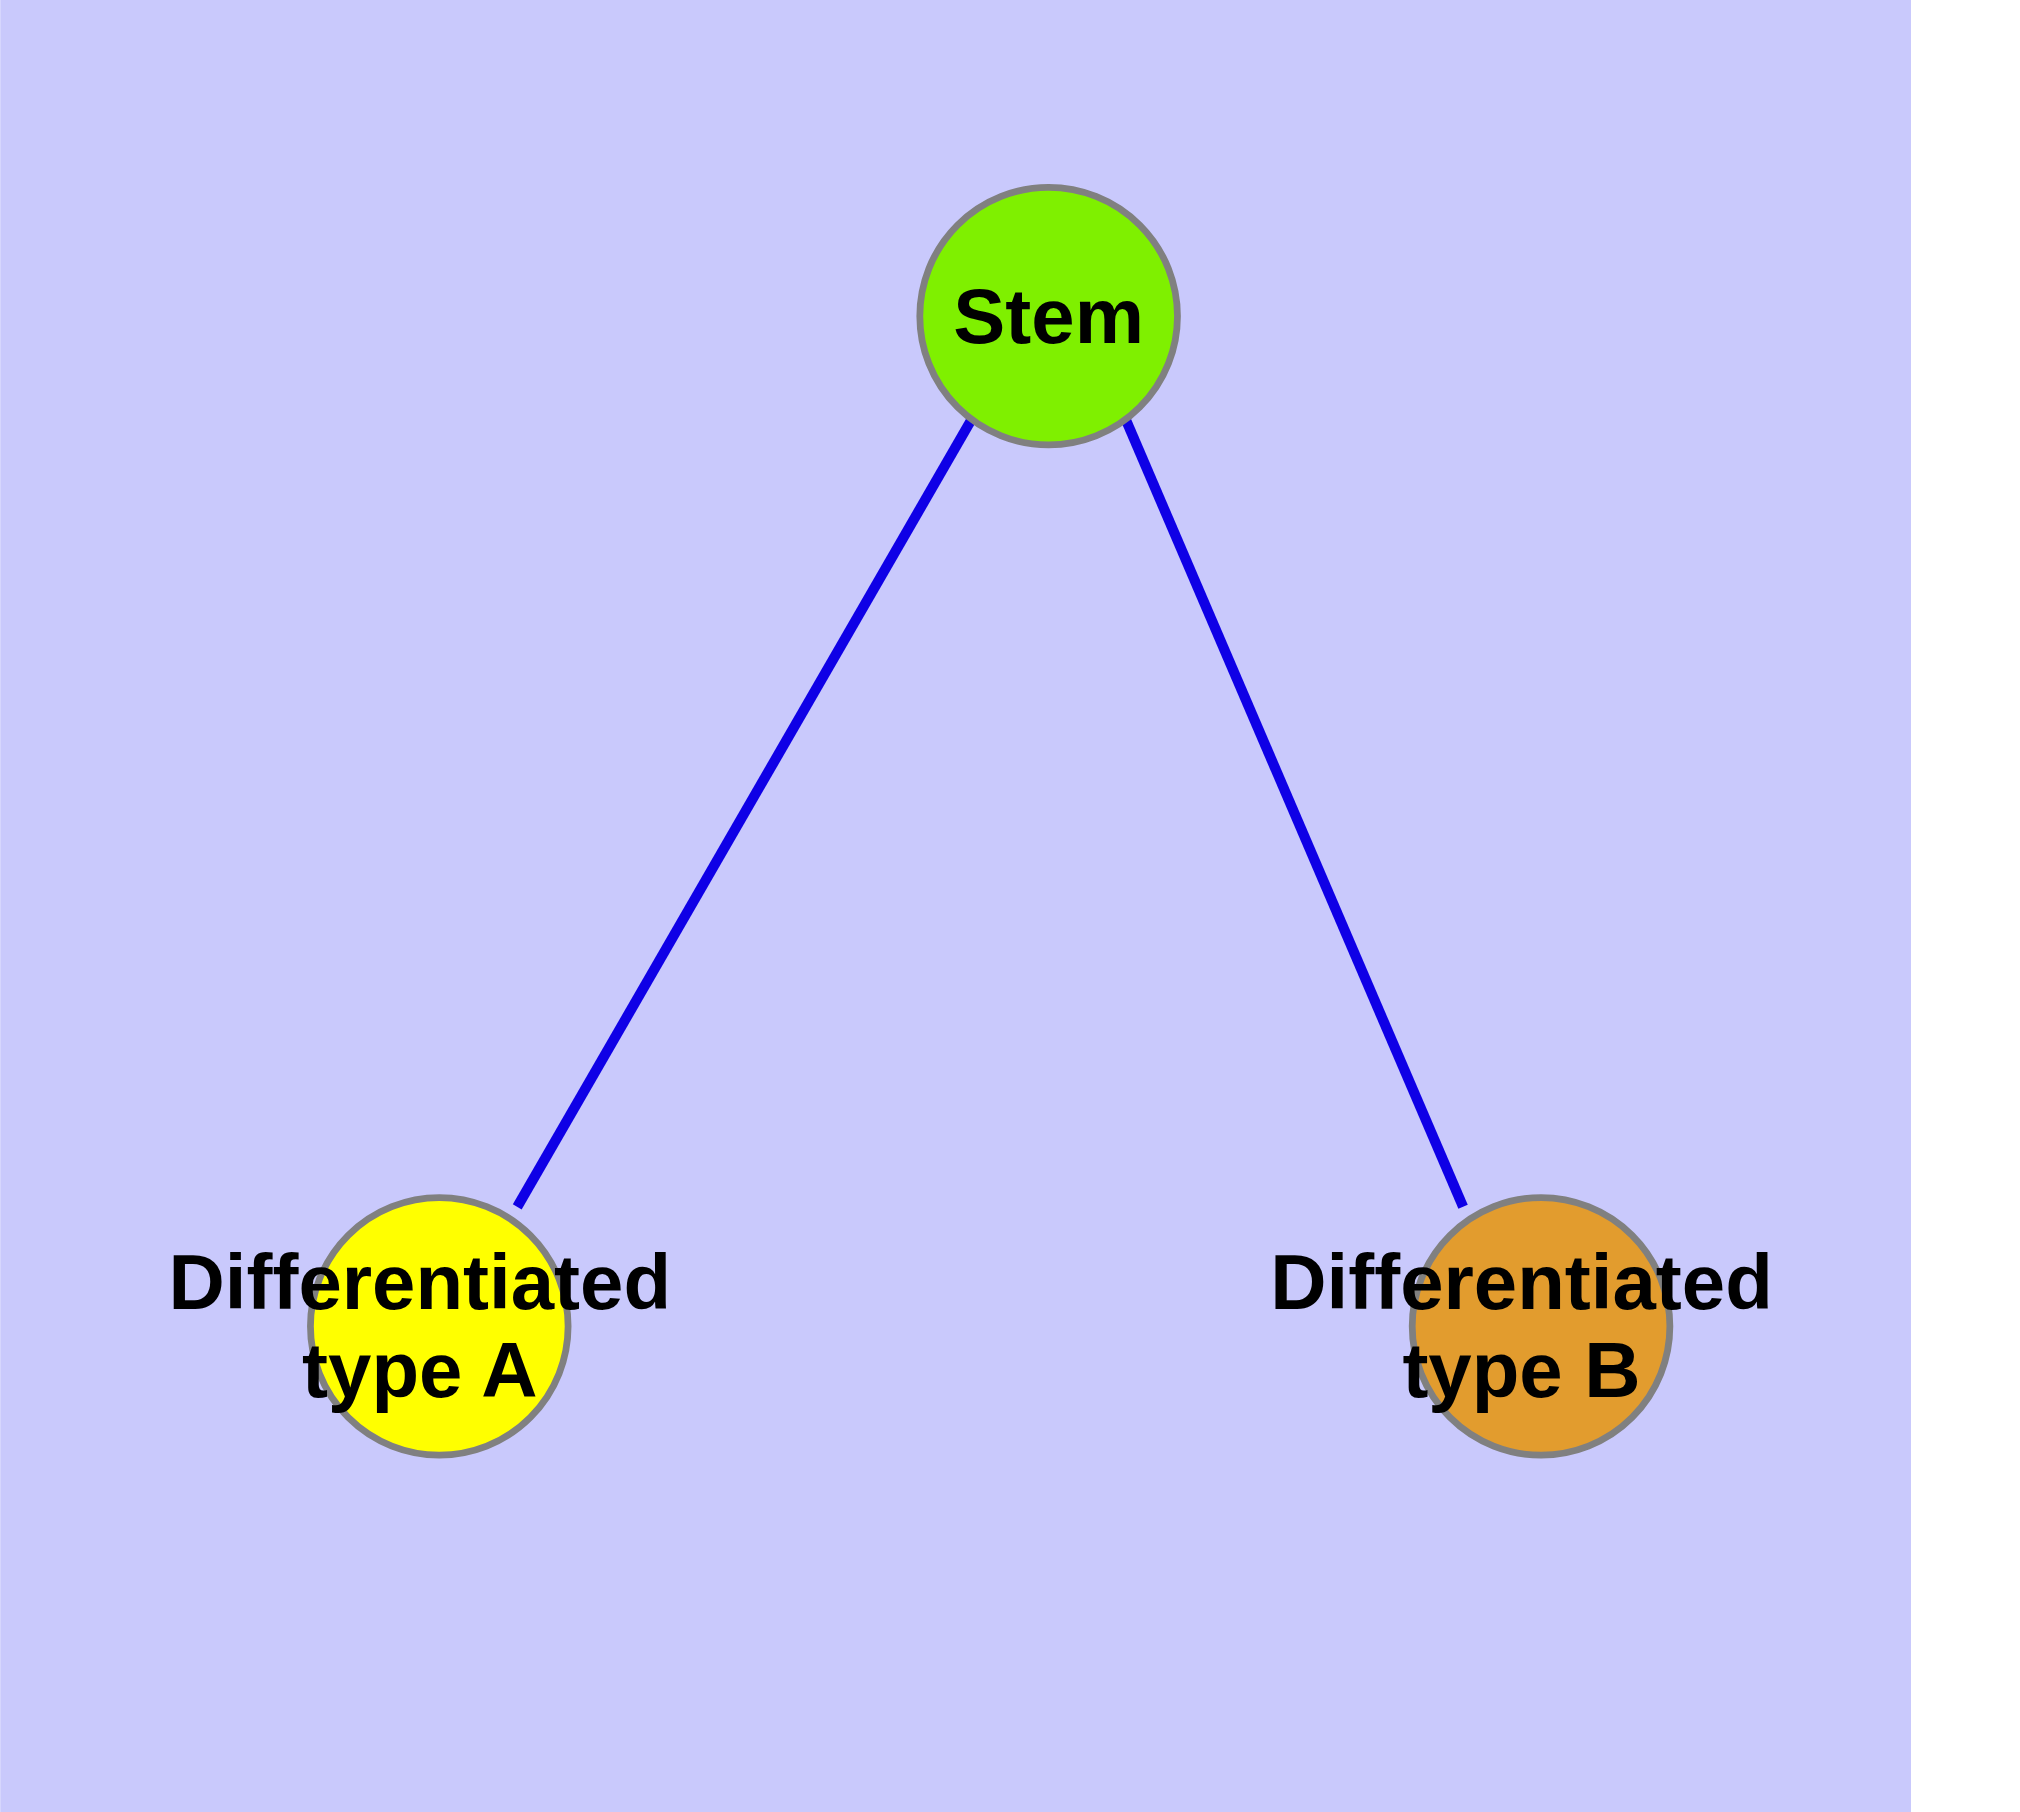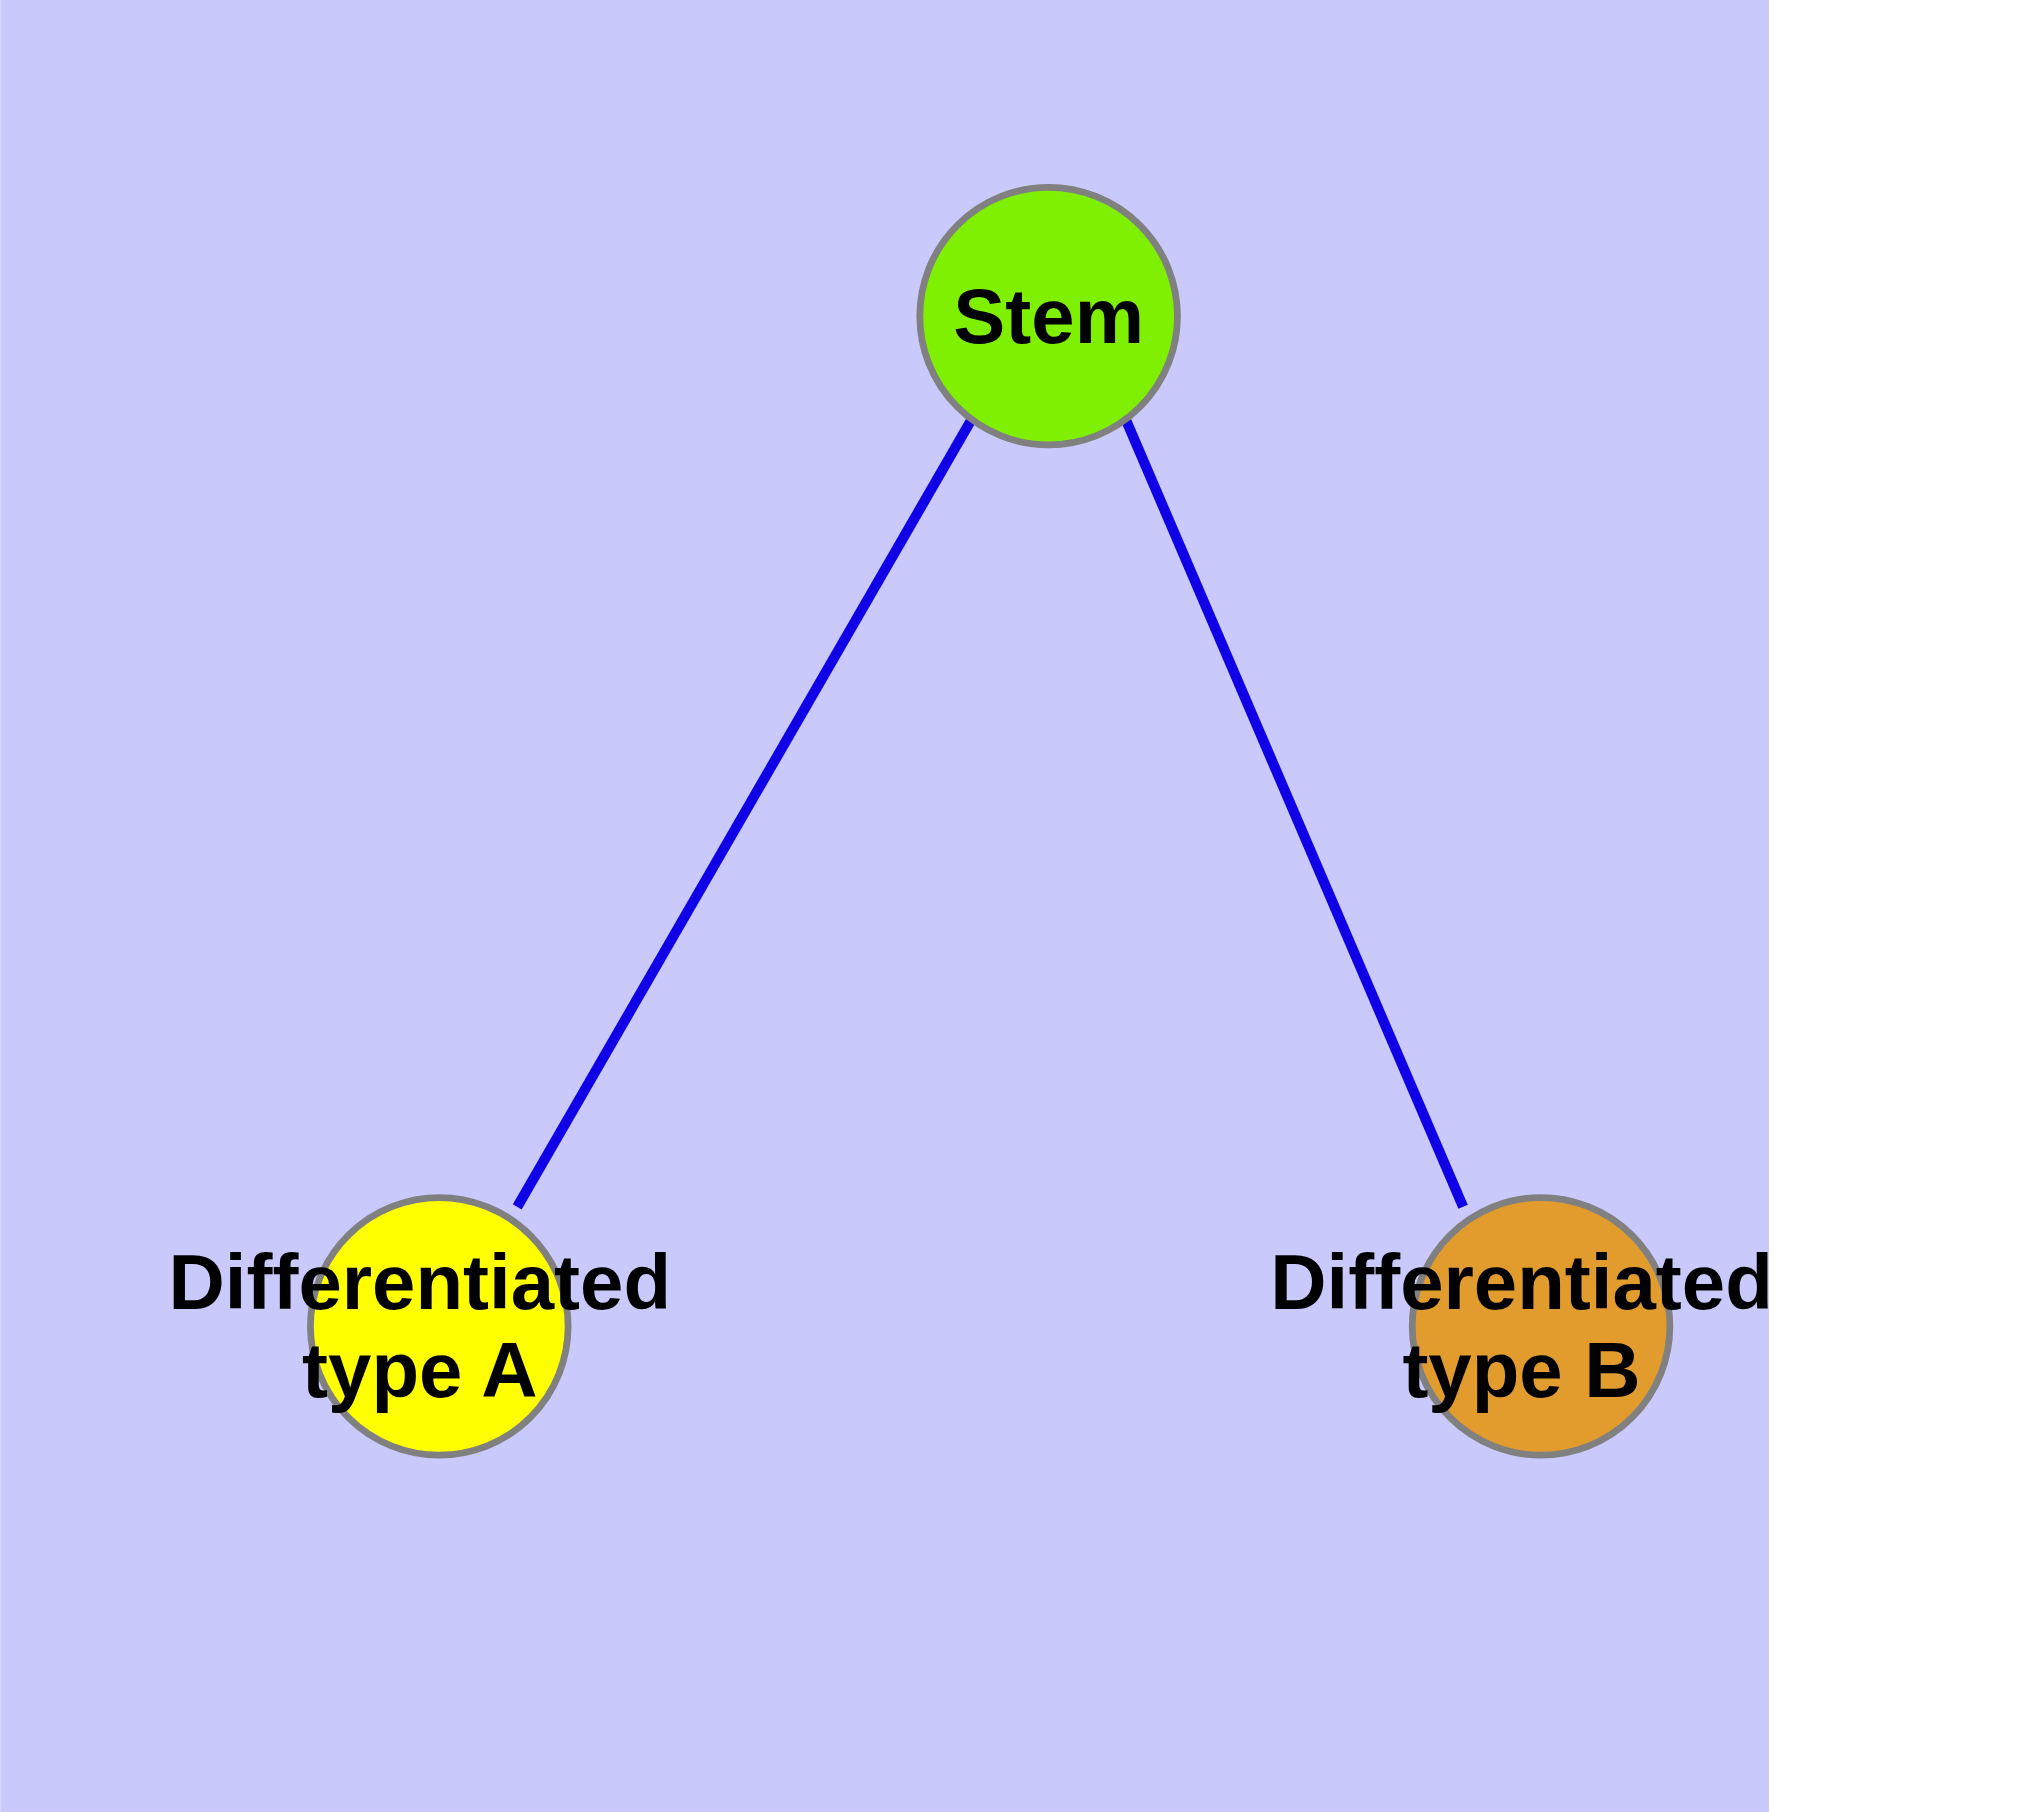--- a/index.html
+++ b/index.html
@@ -2,21 +2,21 @@
 <html style="font-size:13.6px"><head>
 <meta charset="utf-8">
 <style>
   html, body {
     margin: 0;
     padding: 0;
     background: #ffffff;
   }
   #canvas {
     position: relative;
-    width: 1769px;
+    width: 1911px;
     height: 1812px;
     overflow: hidden;
     font-family: "Liberation Sans", sans-serif;
   }
   #graph-svg {
     position: absolute;
     top: 0;
     left: 0;
     width: 2021px;
     height: 1812px;

